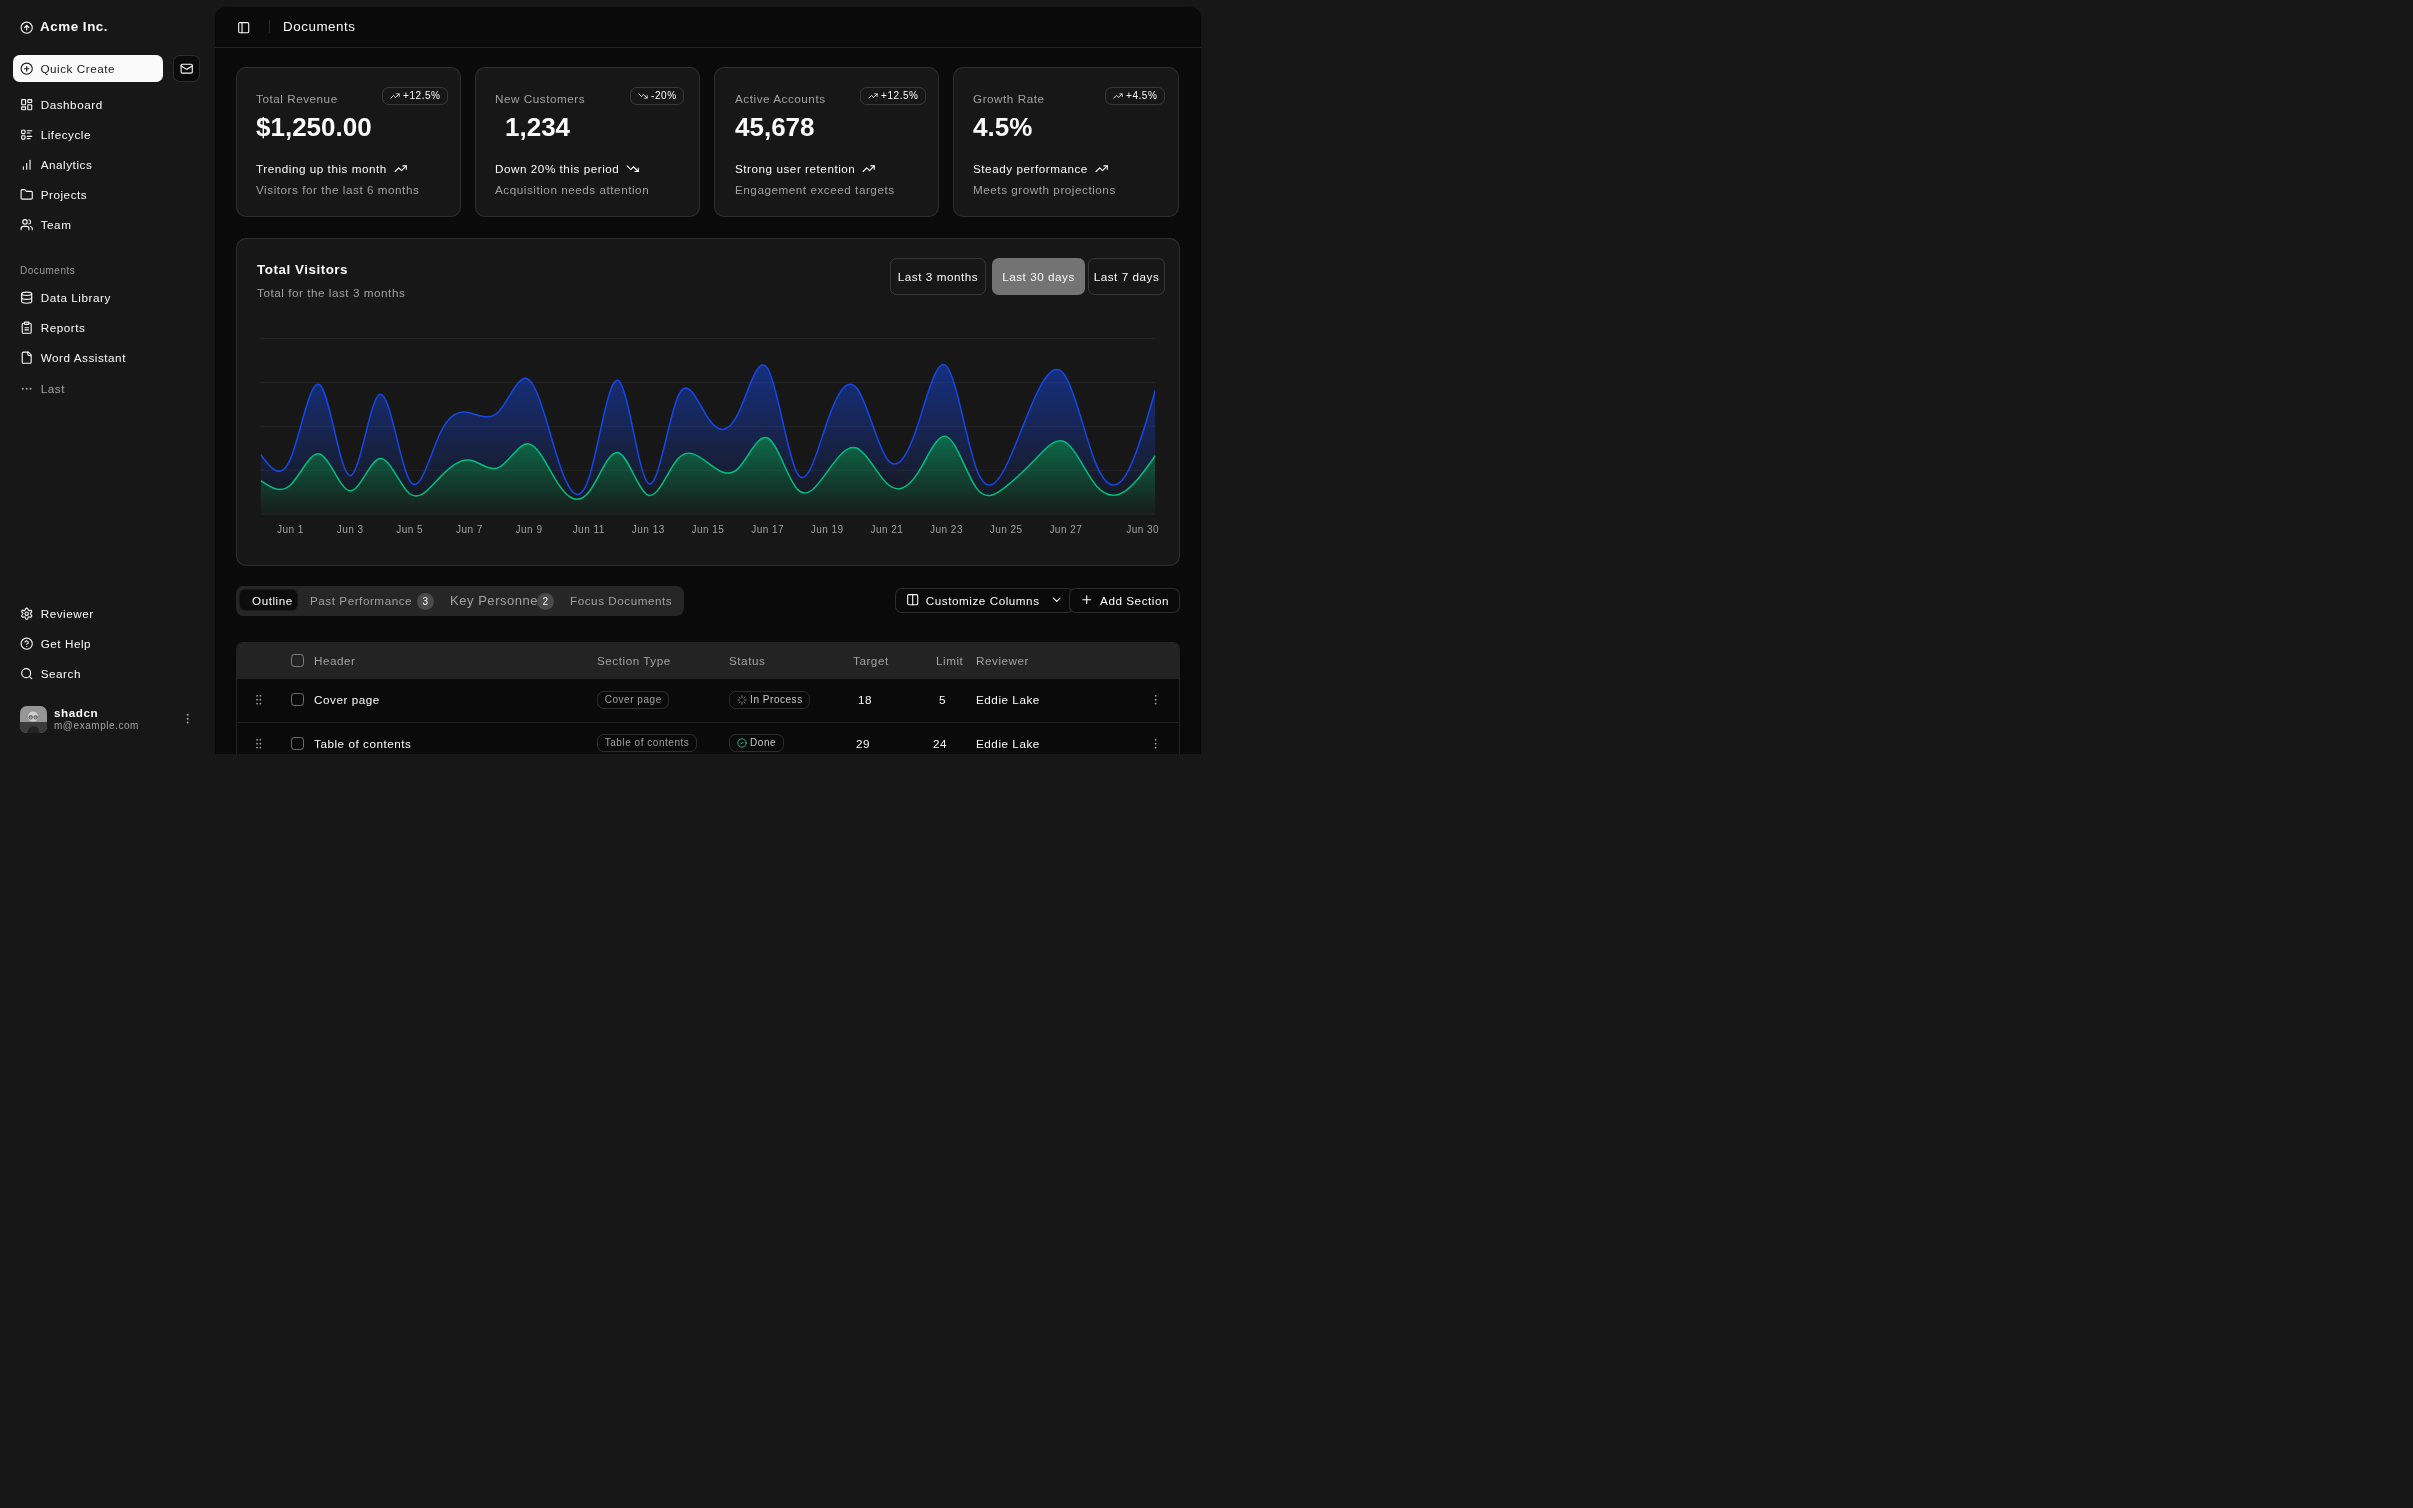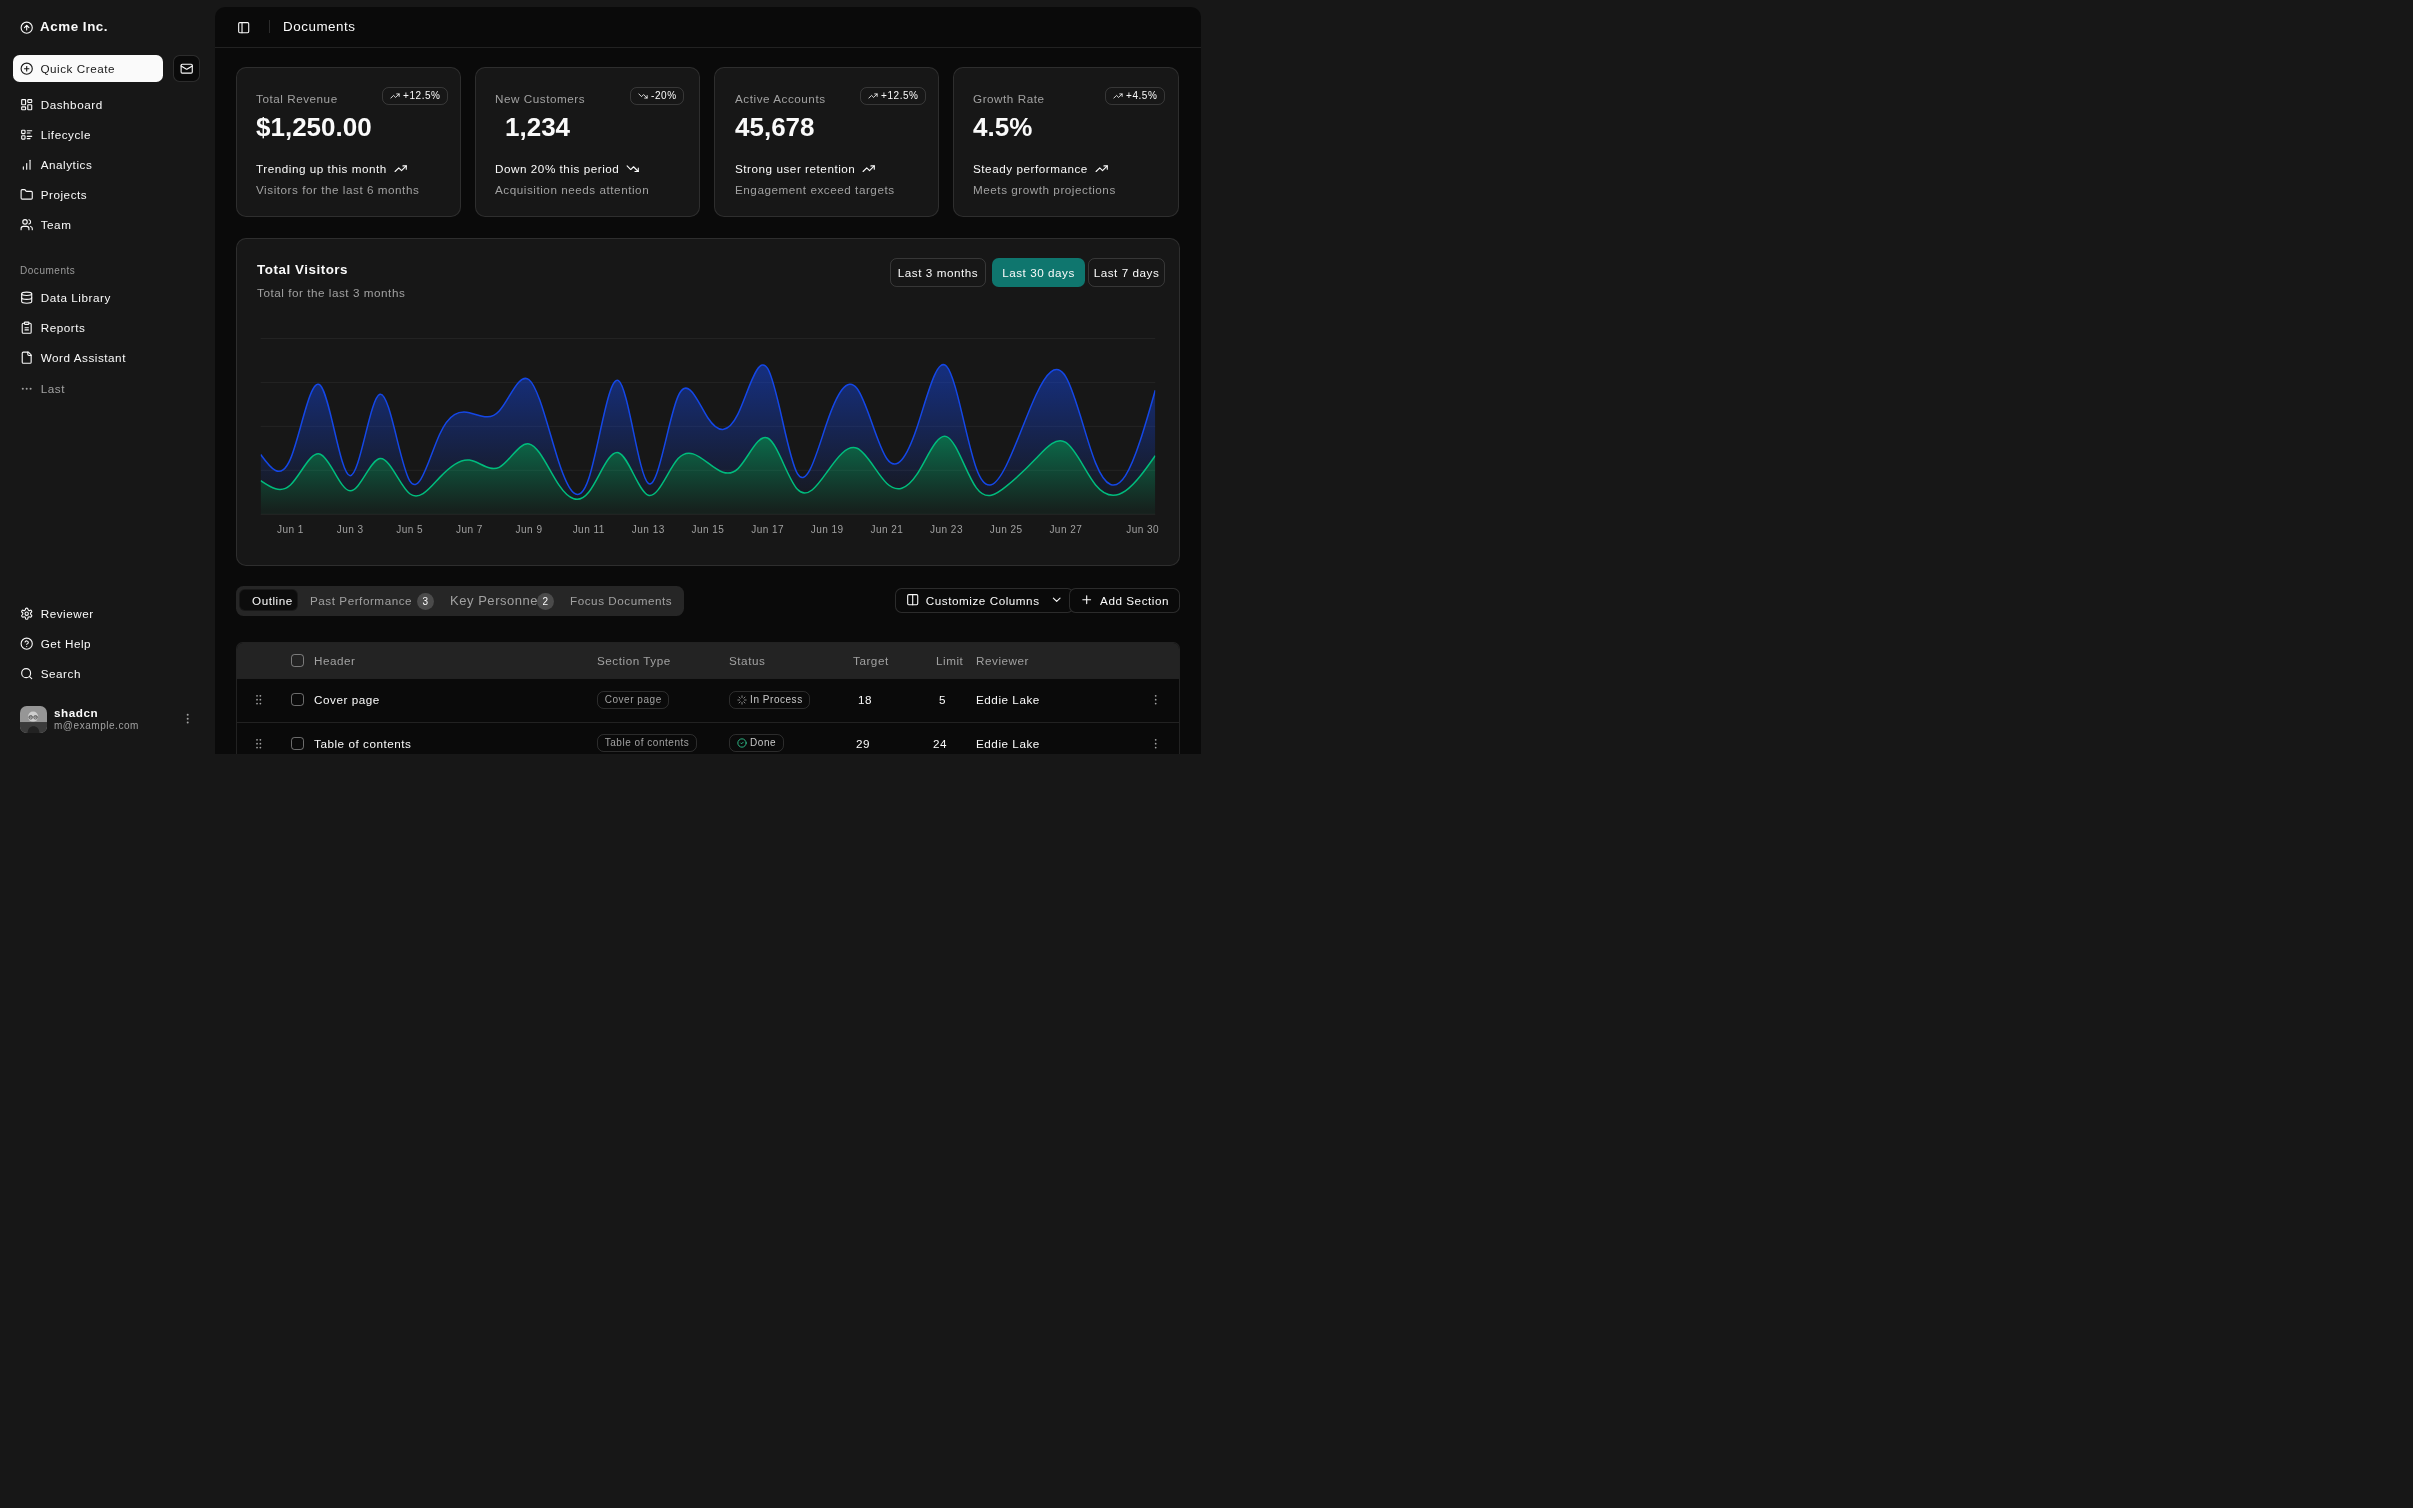--- a/index.html
+++ b/index.html
@@ -20,23 +20,23 @@
 #inset { position:absolute; left:215px; top:6.7px; width:986px; height:759px; background:#0a0a0a; border-radius:10px; overflow:hidden; }
 
 
 .card { position:absolute; background:#171717; border:0.8px solid rgba(255,255,255,0.10); border-radius:10px; }
 .badge { position:absolute; display:flex; align-items:center; gap:3.4px; border:0.8px solid rgba(255,255,255,0.14); border-radius:6.7px; font-size:10px; font-weight:500; color:#fafafa; padding:0 6.7px; height:18.4px; }
 .cdesc { position:absolute; font-size:11.7px; color:#a1a1a1; }
 .cnum { position:absolute; font-size:26px; font-weight:600; letter-spacing:0; color:#fafafa; }
 .cfoot1 { position:absolute; font-size:11.7px; font-weight:500; color:#fafafa; display:flex; align-items:center; gap:6.7px;text-align:right; }
 .cfoot2 { position:absolute; font-size:11.7px; color:#a1a1a1; }
 
-.tgl { position:absolute; height:29px; border-radius:6.7px; font-size:11.7px; font-weight:500; color:#fafafa; display:flex; align-items:center; justify-content:center; }
+.tgl { position:absolute; height:37px; border-radius:6.7px; font-size:11.7px; font-weight:500; color:#fafafa; display:flex; align-items:center; justify-content:center; }
 .tgl.outline { border:0.8px solid rgba(255,255,255,0.14); }
-.tgl.on { background:#0f766e; }
+.tgl.on { background:#737373; }
 
 .obtn { position:absolute; height:25px; white-space:nowrap; border:0.8px solid rgba(255,255,255,0.14); border-radius:6.7px; background:#0a0a0a; color:#fafafa; font-size:11.7px; font-weight:500; display:flex; align-items:center; gap:6.7px; padding:0 10px; }
 
 
 #tablewrap { position:absolute; left:21px; top:635px; width:944px; height:134px; border:0.8px solid rgba(255,255,255,0.10); border-radius:6.7px; overflow:hidden; background:#0a0a0a; }
 .th { position:absolute; font-size:11.7px; color:#a1a1a1; }
 .td { position:absolute; font-size:11.7px; color:#fafafa; }
 .cb { position:absolute; width:13.4px; height:13.4px; border:0.8px solid rgba(255,255,255,0.40); border-radius:3.4px; background:transparent; }
 .rowline { position:absolute; left:0; width:100%; height:0.8px; background:rgba(255,255,255,0.10); }
 .tbadge { position:absolute; display:inline-flex; align-items:center; gap:3.4px; border:0.8px solid rgba(255,255,255,0.14); border-radius:6.7px; font-size:10px; font-weight:500; color:#a1a1a1; padding:0 6.7px; height:18.4px; white-space:nowrap; }

